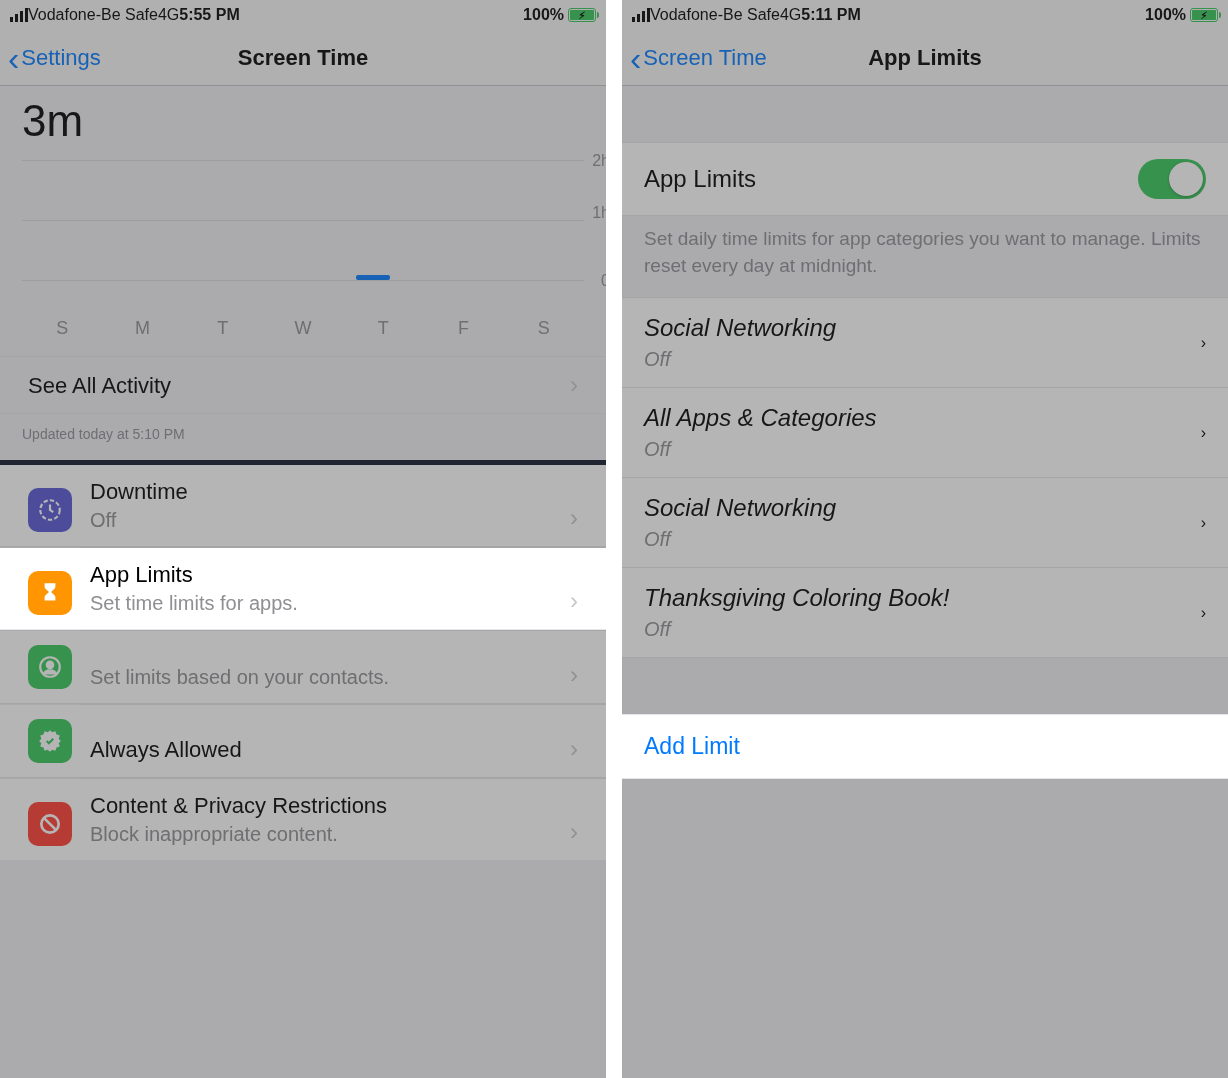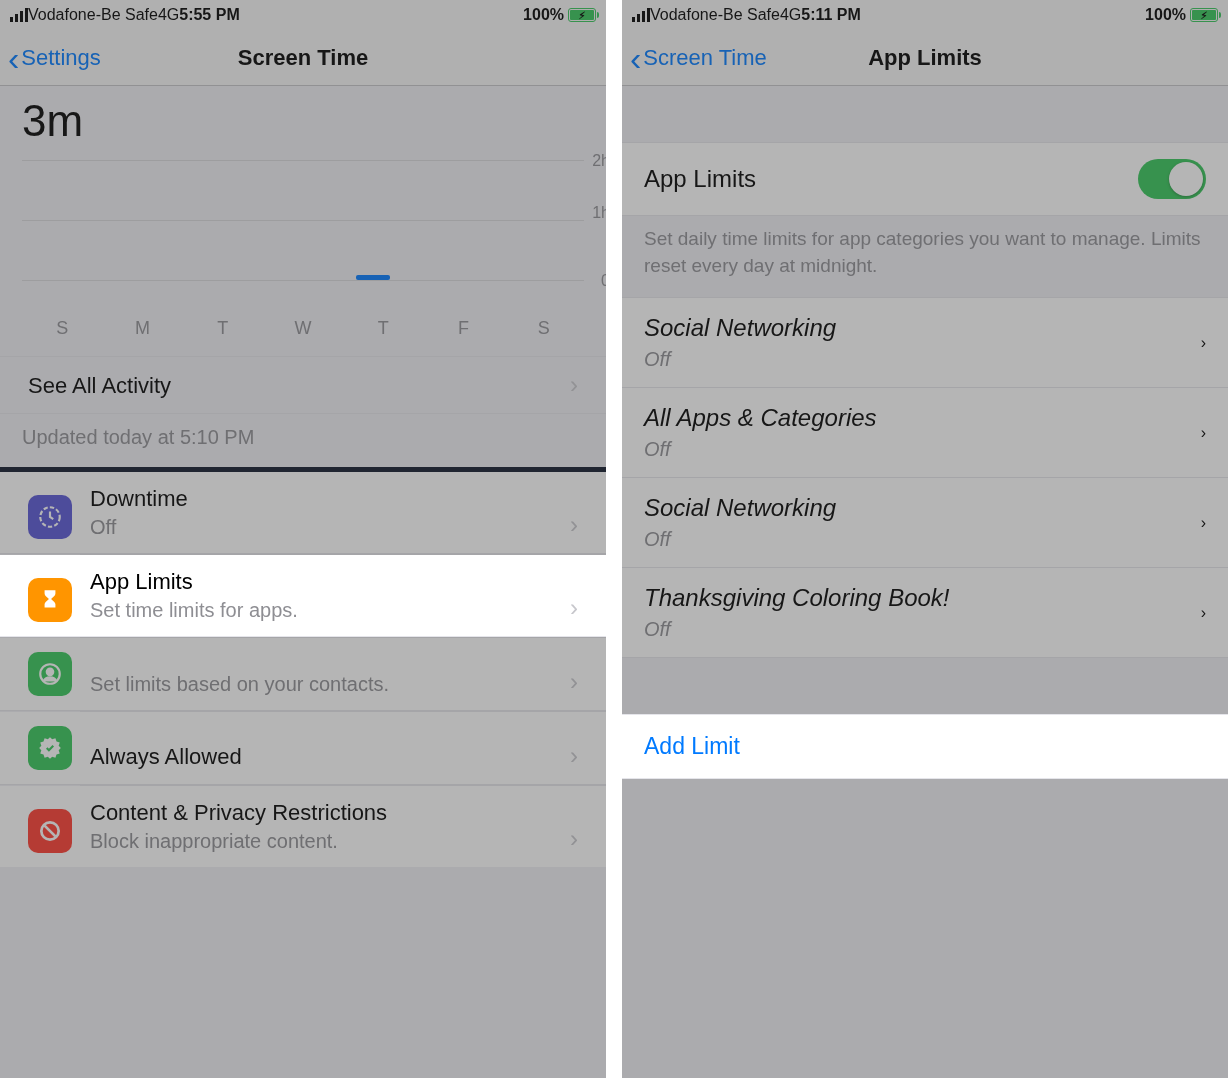--- a/index.html
+++ b/index.html
@@ -31,21 +31,21 @@
     .grid-line { position:absolute; left:0; right:0; height:1px; background:#d8d8dc; }
     .bar-fill { position:absolute; background:#007aff; border-radius:2px; }
     .days-row { display:flex; margin: 2px 22px 0; height: 36px; }
     .day { flex:1; text-align:center; font-size:18px; color:#8e8e93; padding-top:6px; }
 
     .cell { background:#fff; display:flex; align-items:flex-end; padding: 14px 28px; border-bottom: 1px solid #e5e5ea; position:relative; }
     .cell.highlighted { z-index: 10; }
     .cell .chev { margin-left:auto; color:#c7c7cc; font-size:24px; }
     .cell-title { font-size: 22px; color:#000; }
     .cell-sub { font-size: 20px; color:#8e8e93; margin-top:4px; }
-    .footer-text { padding: 12px 22px 18px; font-size:20px; color:#8e8e93; background:#efeff4; }
+    .footer-text { padding: 12px 22px 18px; font-size:14px; color:#8e8e93; background:#efeff4; }
 
     .icon-box { width:44px; height:44px; border-radius:10px; margin-right:18px; display:flex; align-items:center; justify-content:center; flex-shrink:0; }
     .icon-box svg { width:26px; height:26px; }
 
     .section-spacer { height: 20px; background:#efeff4; }
     .section-spacer.tall { height: 56px; }
 
     .toggle { width:68px; height:40px; background:#34c759; border-radius:20px; position:relative; margin-left:auto; }
     .toggle::after { content:""; position:absolute; width:34px; height:34px; background:#fff; border-radius:50%; top:3px; right:3px; box-shadow:0 1px 3px rgba(0,0,0,0.3); }
     .desc { padding: 10px 22px 18px; font-size:19px; color:#8e8e93; line-height:1.4; }

